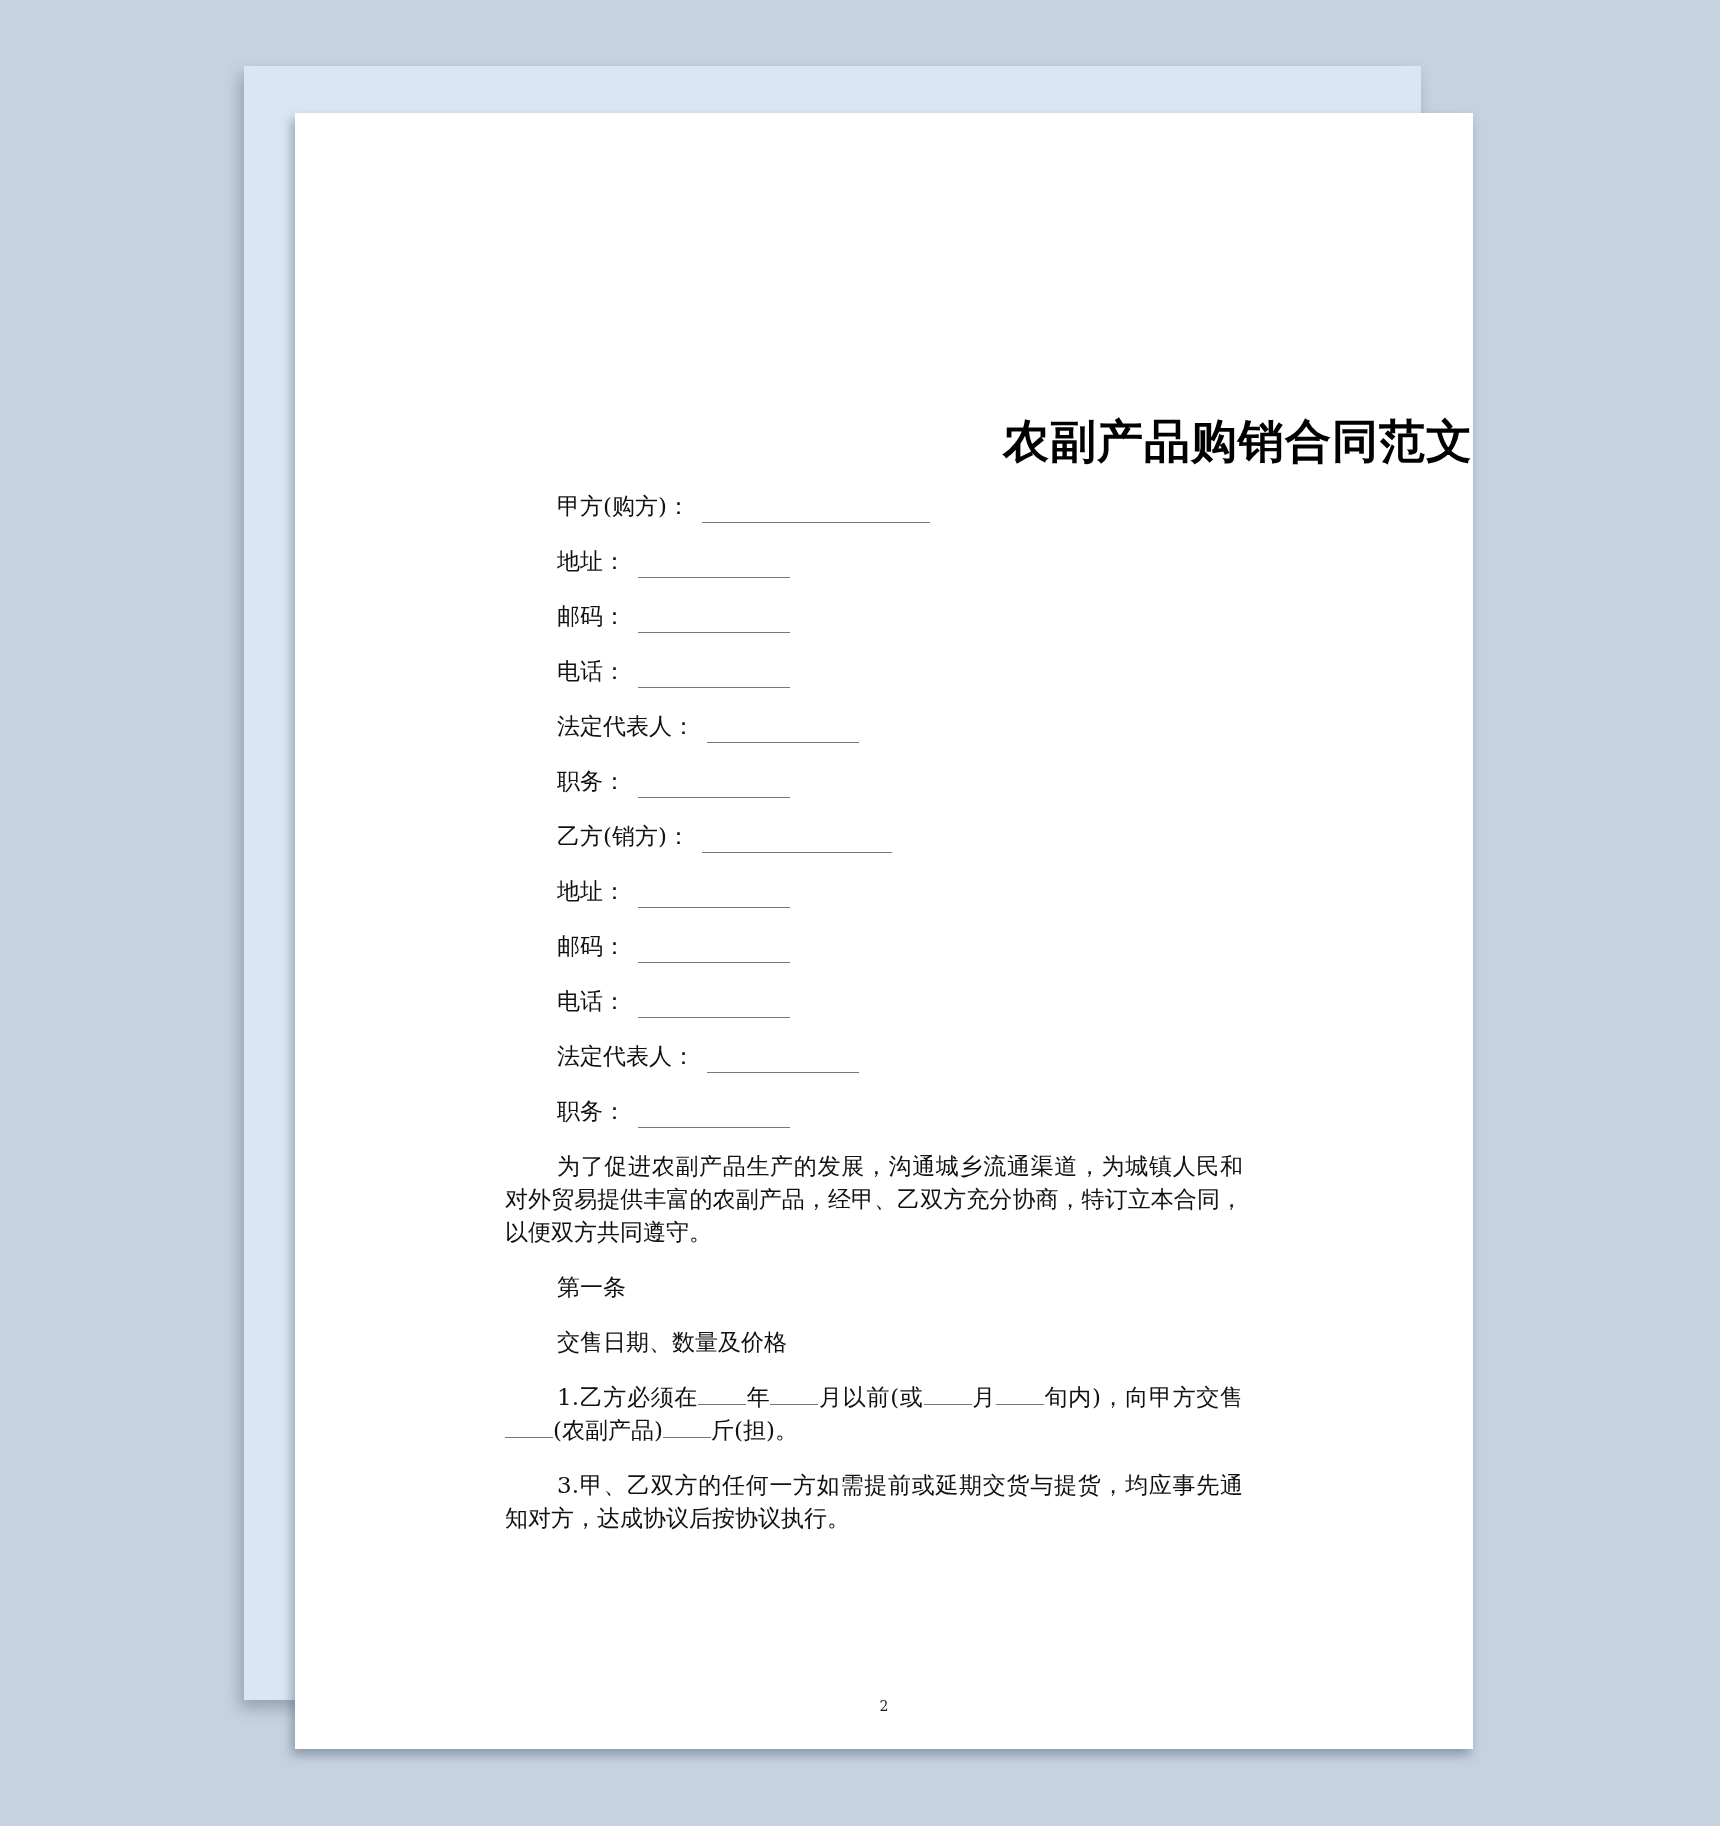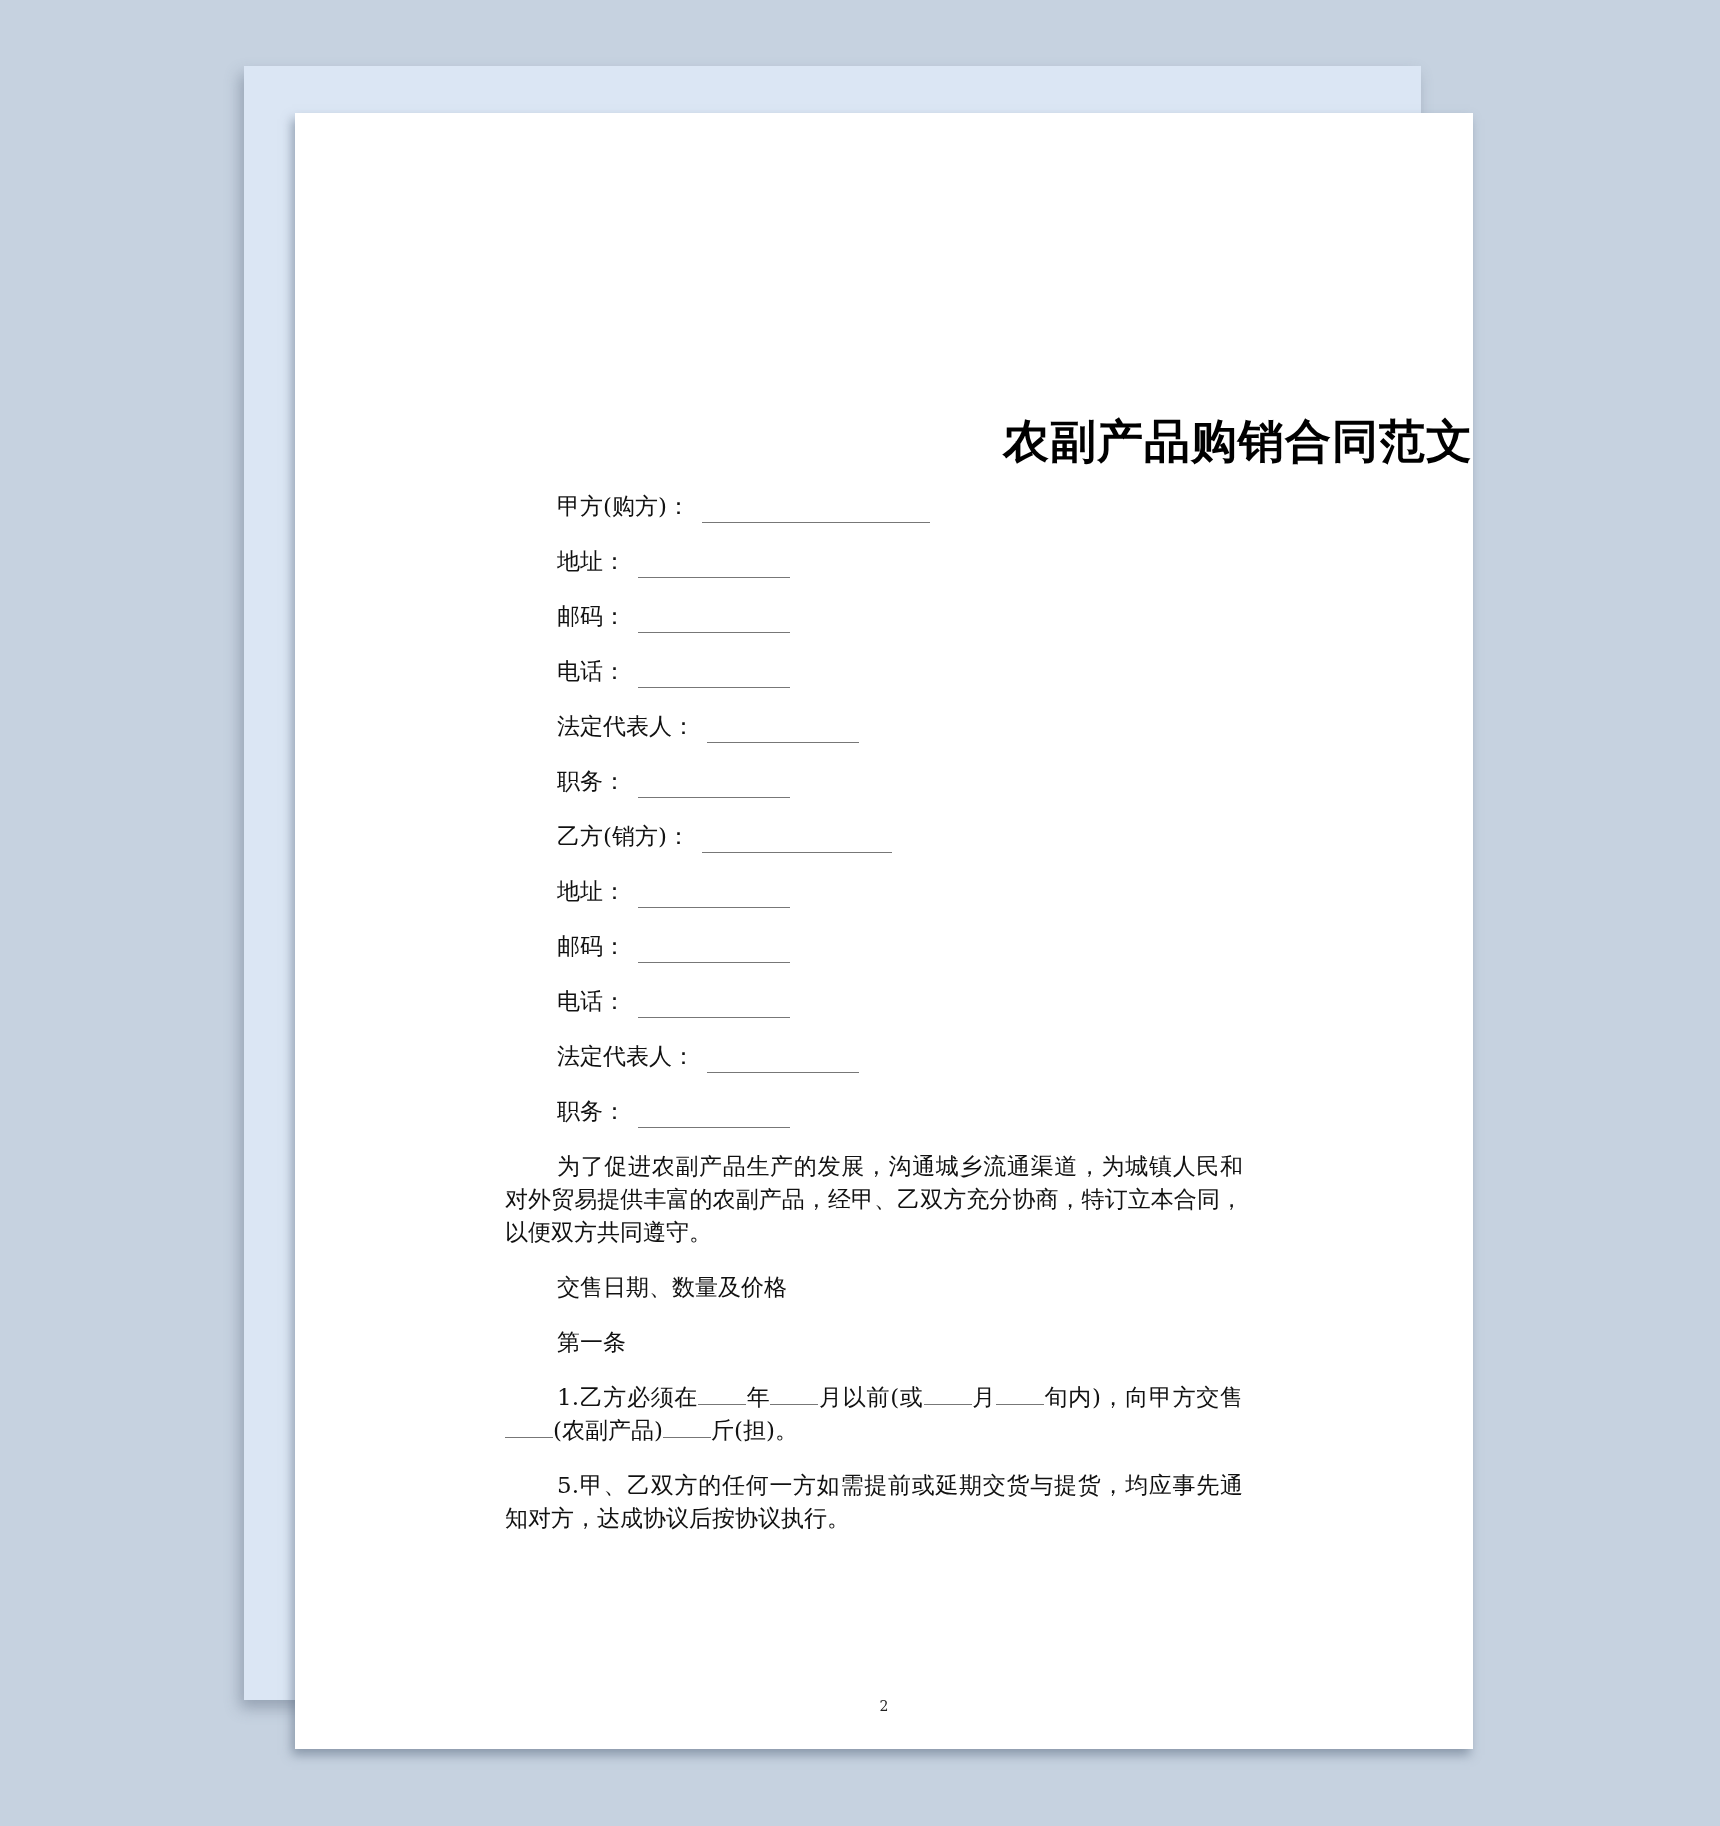--- a/index.html
+++ b/index.html
@@ -113,24 +113,24 @@
           <span class="field-line" style="width: 152px;"></span>
         </div>
         <div class="field">
           <span class="field-label">职务：</span>
           <span class="field-line" style="width: 152px;"></span>
         </div>
       </div>
 
     <p class="para">为了促进农副产品生产的发展，沟通城乡流通渠道，为城镇人民和对外贸易提供丰富的农副产品，经甲、乙双方充分协商，特订立本合同，以便双方共同遵守。</p>
 
+    <p class="heading">第一条</p>
     <p class="heading">交售日期、数量及价格</p>
-    <p class="heading">第一条</p>
 
     <p class="para">
       <span>1.乙方必须在</span><span class="blank"></span><span>年</span><span class="blank"></span><span>月以前(或</span><span class="blank"></span><span>月</span><span class="blank"></span><span>旬内)，向甲方交售</span><span class="blank"></span><span>(农副产品)</span><span class="blank"></span><span>斤(担)。</span>
     </p>
 
-    <p class="para">5.甲、乙双方的任何一方如需提前或延期交货与提货，均应事先通知对方，达成协议后按协议执行。</p>
+    <p class="para">3.甲、乙双方的任何一方如需提前或延期交货与提货，均应事先通知对方，达成协议后按协议执行。</p>
   </div>
 
   <div class="page-number">2</div>
 </div>
 
 </body></html>

